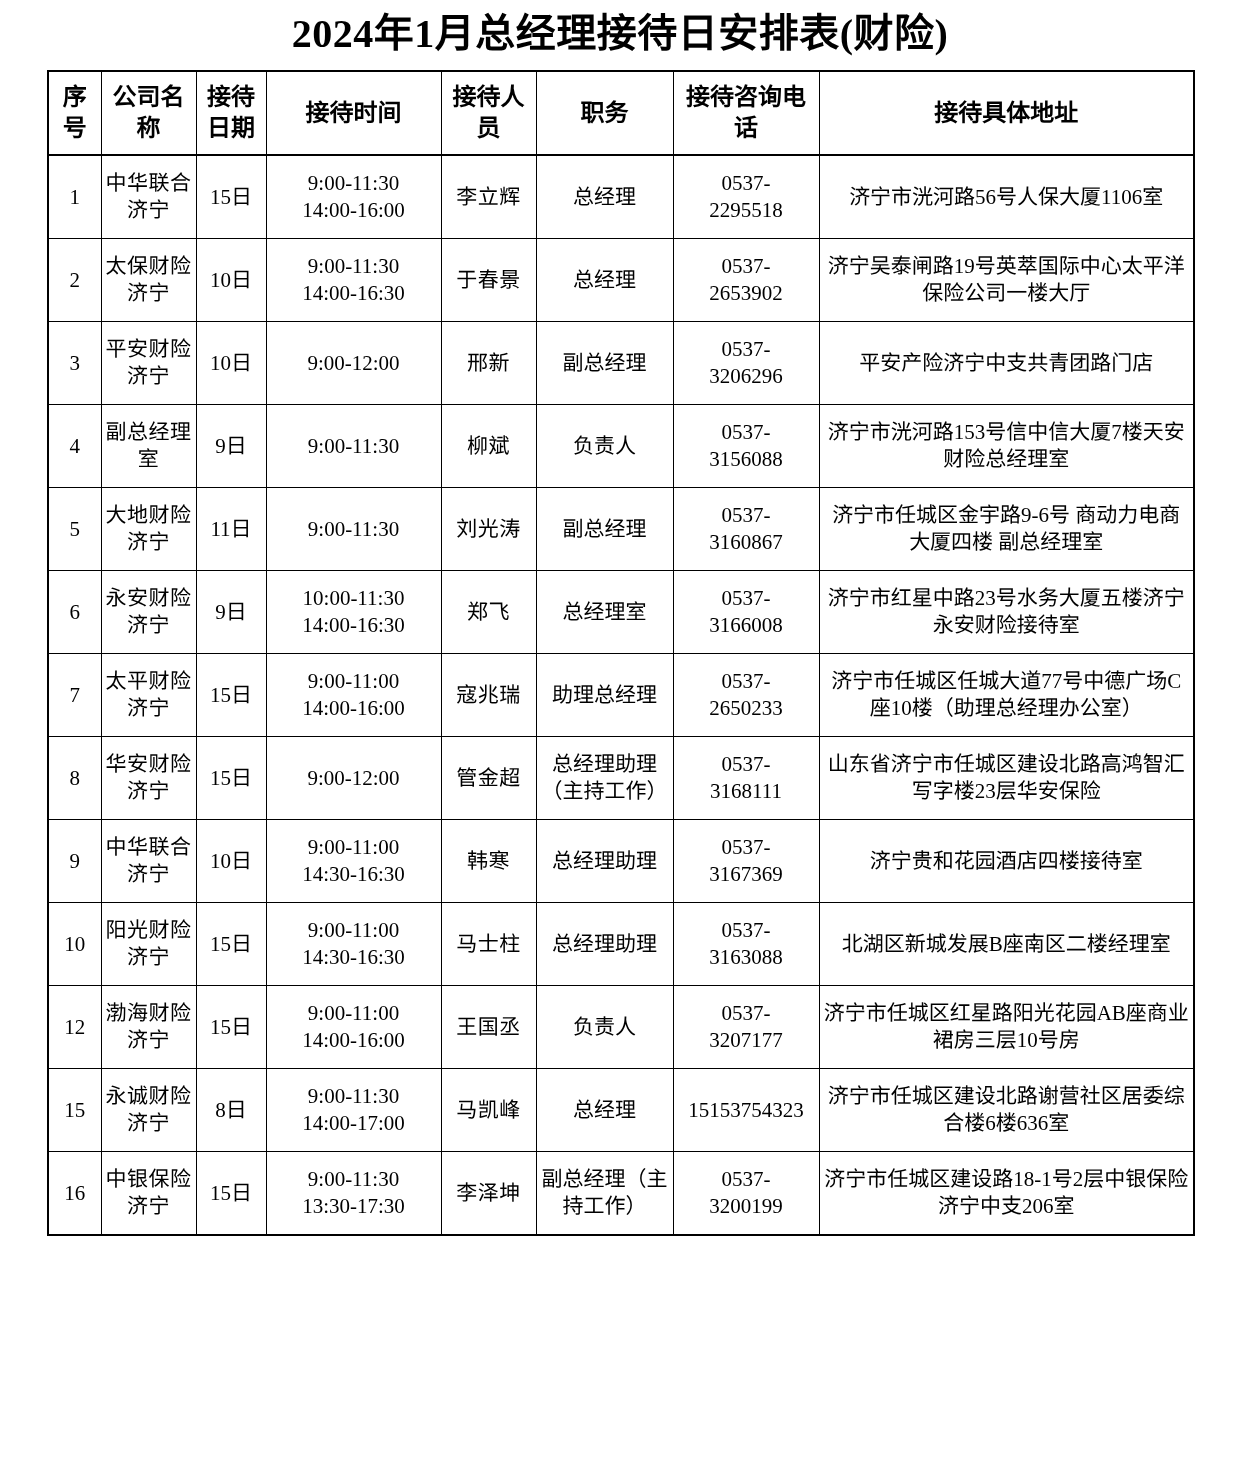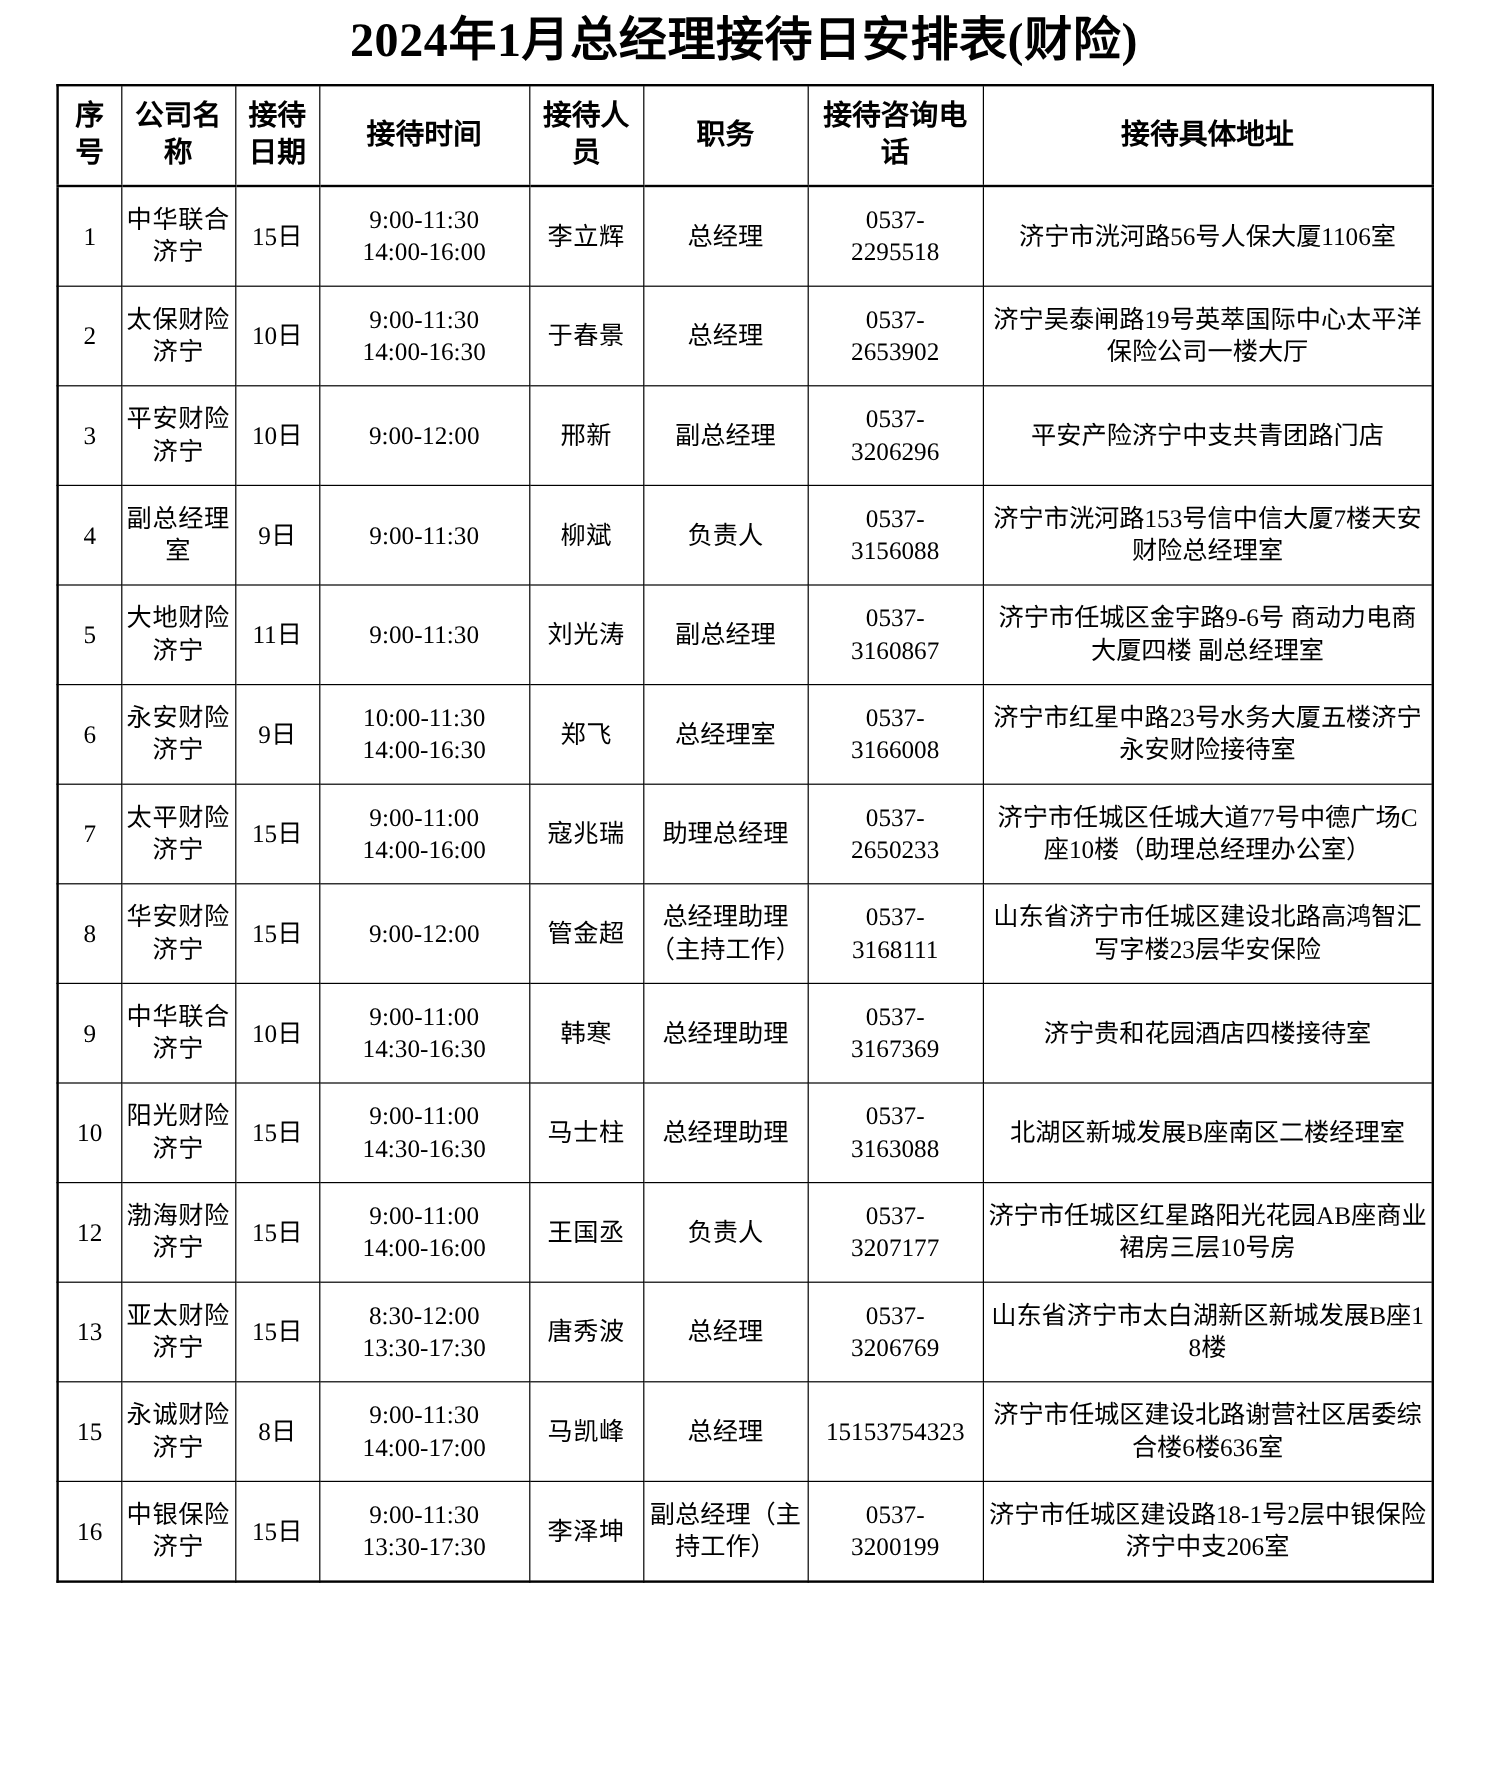--- a/index.html
+++ b/index.html
@@ -244,32 +244,20 @@
             <td class="date">15日</td>
             <td class="time">9:00-11:00
 14:00-16:00</td>
             <td class="person">王国丞</td>
             <td class="jtitle">负责人</td>
             <td class="phone">0537-
 3207177</td>
             <td class="addr">济宁市任城区红星路阳光花园AB座商业裙房三层10号房</td>
           </tr>
           <tr>
-            <td class="idx">13</td>
-            <td class="comp">亚太财险济宁</td>
-            <td class="date">15日</td>
-            <td class="time">8:30-12:00
-13:30-17:30</td>
-            <td class="person">唐秀波</td>
-            <td class="jtitle">总经理</td>
-            <td class="phone">0537-
-3206769</td>
-            <td class="addr">山东省济宁市太白湖新区新城发展B座18楼</td>
-          </tr>
-          <tr>
             <td class="idx">15</td>
             <td class="comp">永诚财险济宁</td>
             <td class="date">8日</td>
             <td class="time">9:00-11:30
 14:00-17:00</td>
             <td class="person">马凯峰</td>
             <td class="jtitle">总经理</td>
             <td class="phone">15153754323</td>
             <td class="addr">济宁市任城区建设北路谢营社区居委综合楼6楼636室</td>
           </tr>

